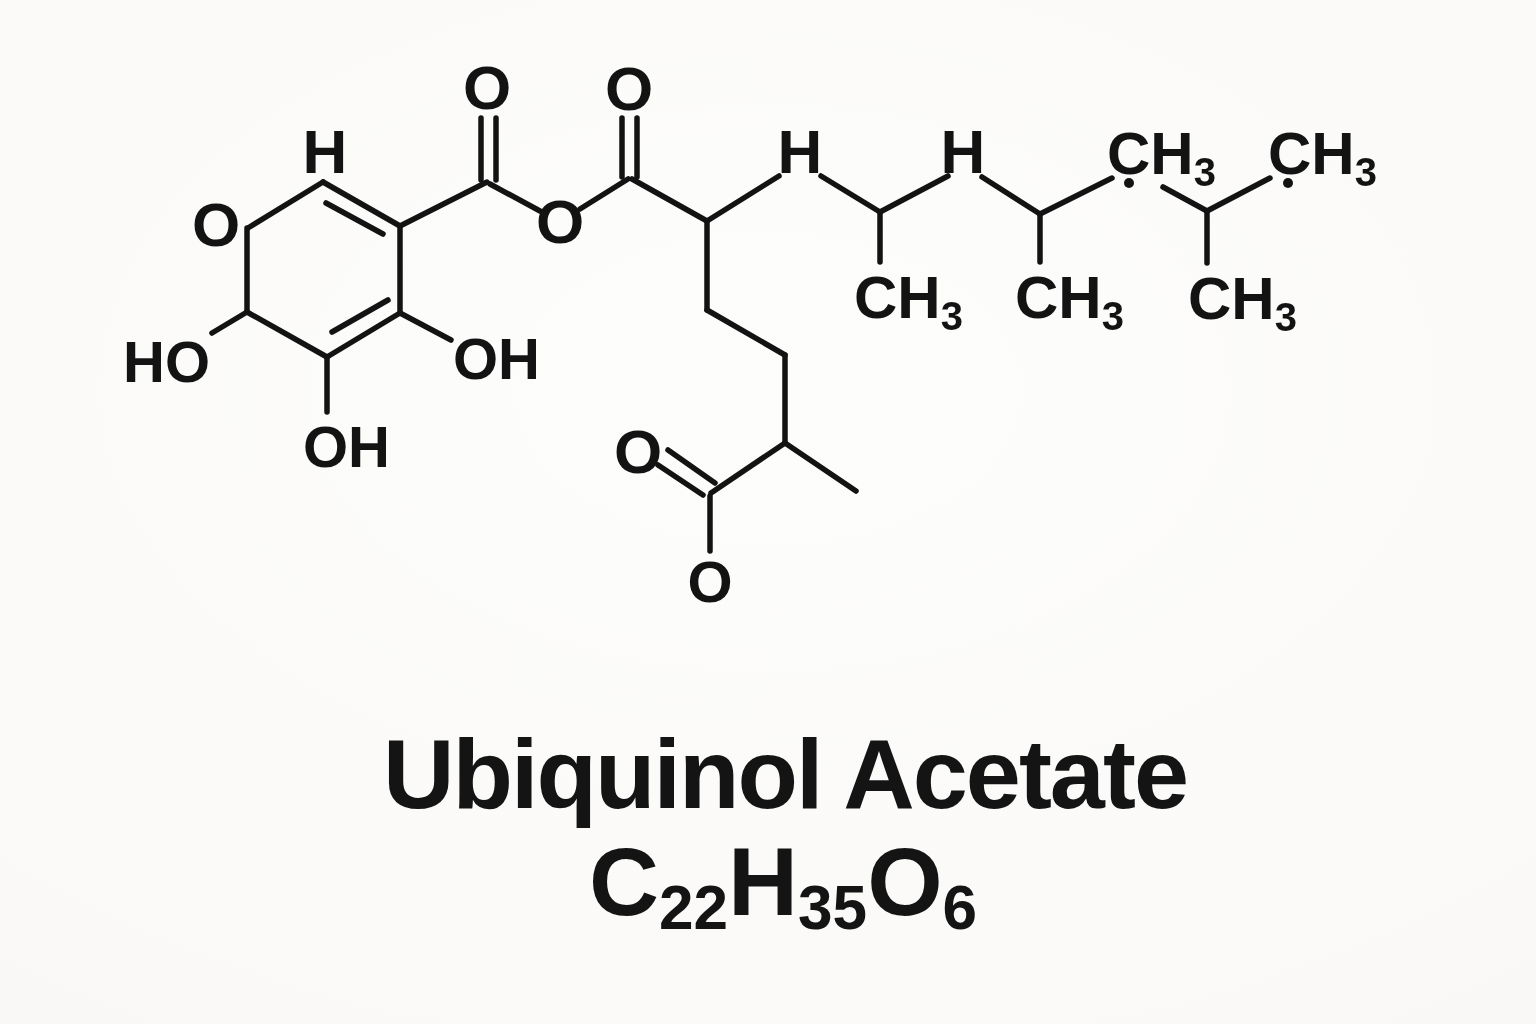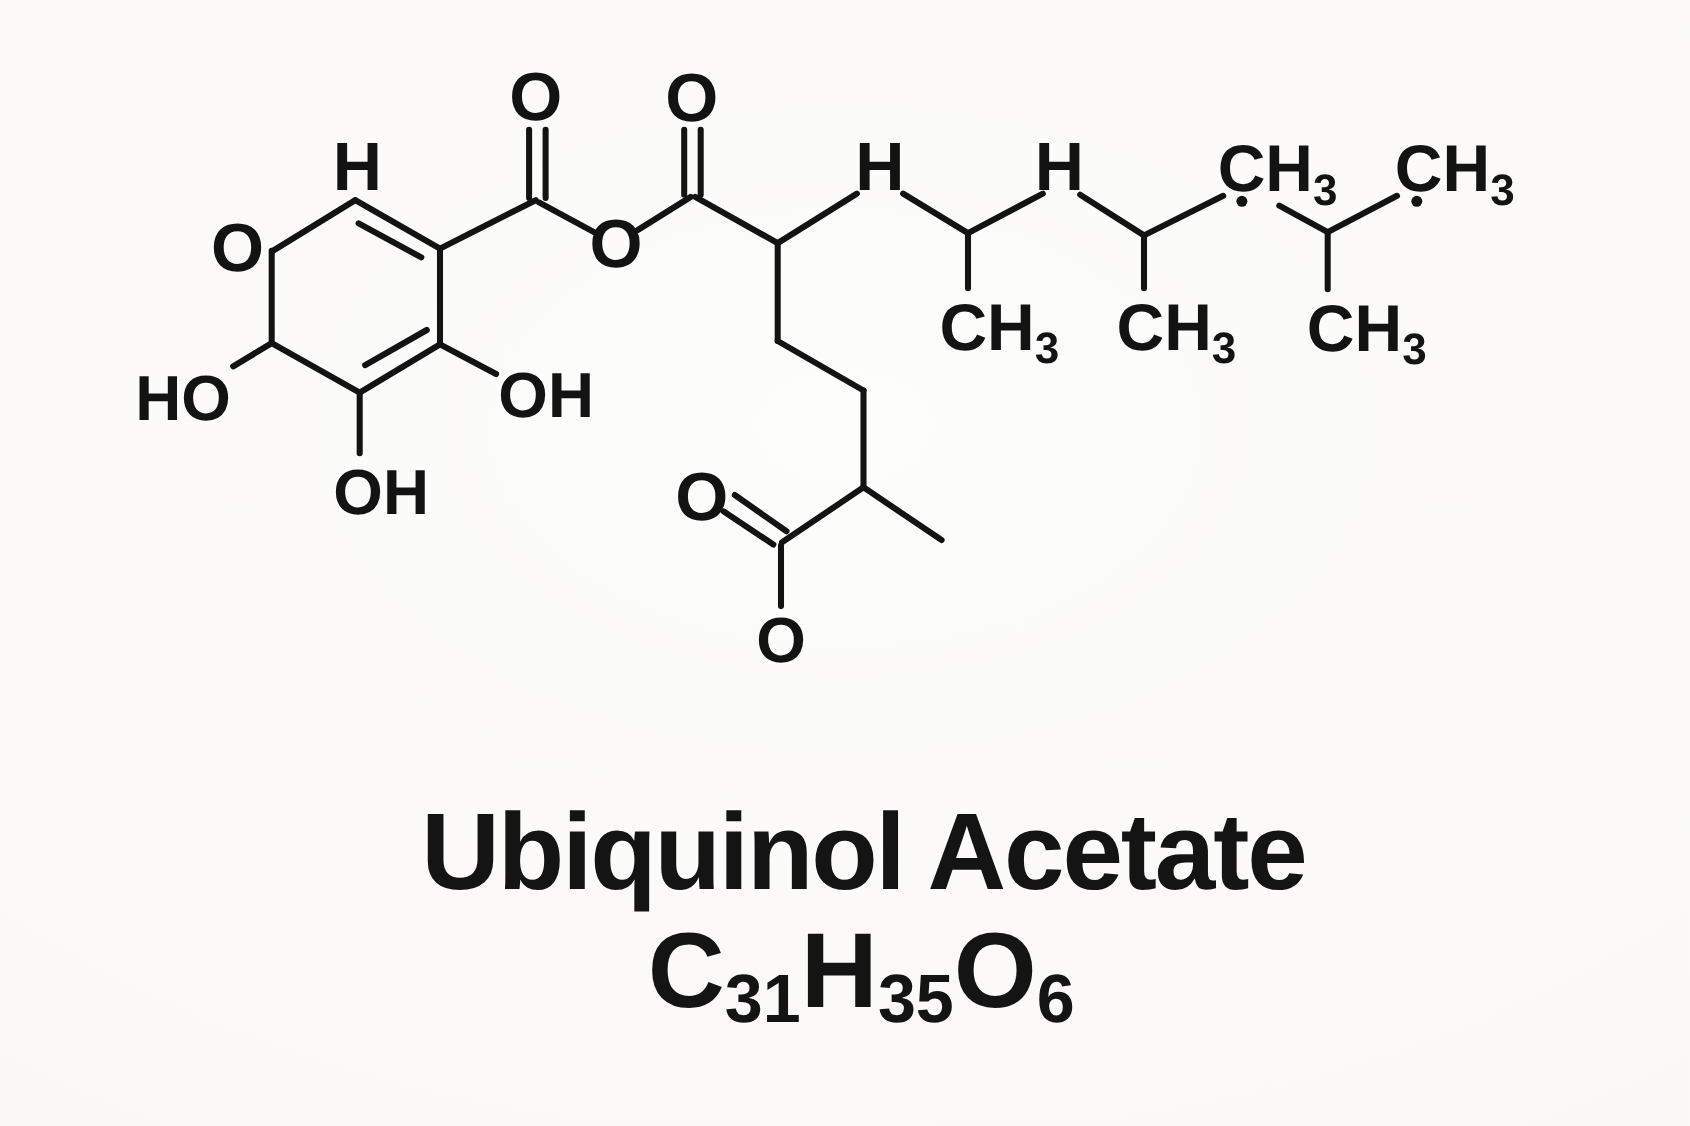--- a/index.html
+++ b/index.html
@@ -100,15 +100,15 @@
       <text x="1107" y="174" text-anchor="start" font-family="&quot;Liberation Sans&quot;, sans-serif" font-weight="bold" font-size="60" fill="#131313">CH<tspan font-size="40" dy="12">3</tspan></text>
       <text x="1268" y="174" text-anchor="start" font-family="&quot;Liberation Sans&quot;, sans-serif" font-weight="bold" font-size="60" fill="#131313">CH<tspan font-size="40" dy="12">3</tspan></text>
       <text x="638" y="473" text-anchor="middle" font-family="&quot;Liberation Sans&quot;, sans-serif" font-weight="bold" font-size="62" fill="#131313">O</text>
       <text x="710" y="602" text-anchor="middle" font-family="&quot;Liberation Sans&quot;, sans-serif" font-weight="bold" font-size="58" fill="#131313">O</text>
       <circle cx="1129" cy="183" r="5" fill="#131313"></circle>
       <circle cx="1288" cy="183" r="5" fill="#131313"></circle>
     </svg>
 
   <div class="compound-title">Ubiquinol Acetate</div>
 
-  <div class="formula" id="formula"><span class="f-main">C</span><span class="f-sub">31</span><span class="f-main">H</span><span class="f-sub">35</span><span class="f-main">O</span><span class="f-sub">6</span></div>
+  <div class="formula" id="formula"><span class="f-main">C</span><span class="f-sub">22</span><span class="f-main">H</span><span class="f-sub">35</span><span class="f-main">O</span><span class="f-sub">6</span></div>
 
 </div>
 
 </body></html>

